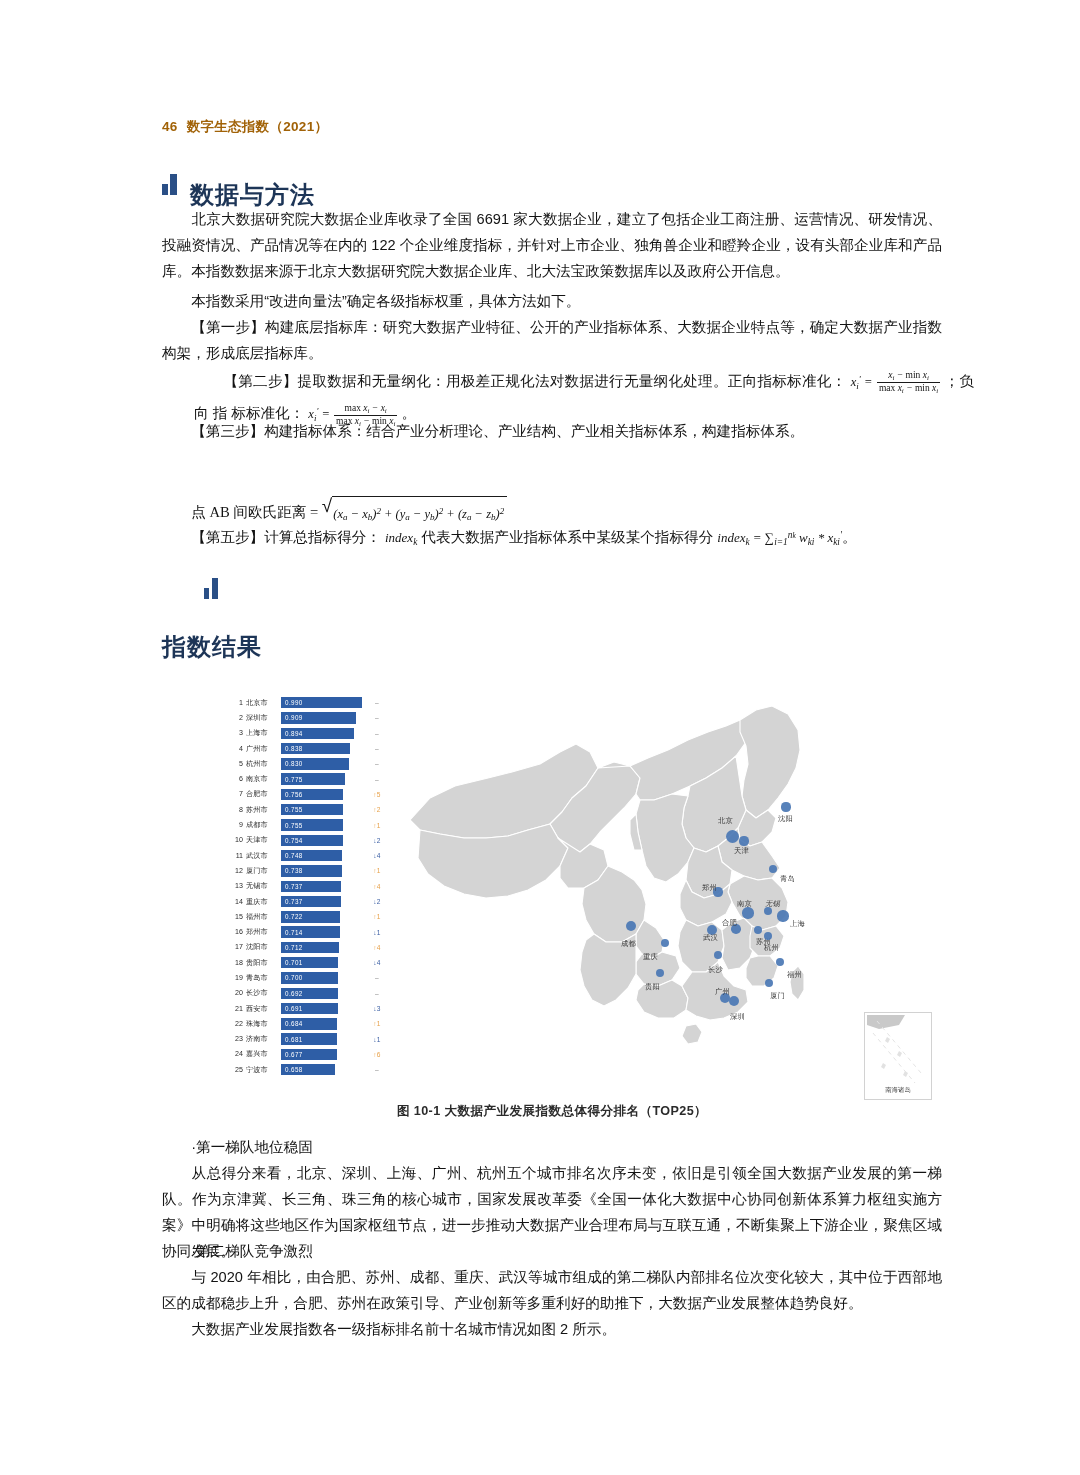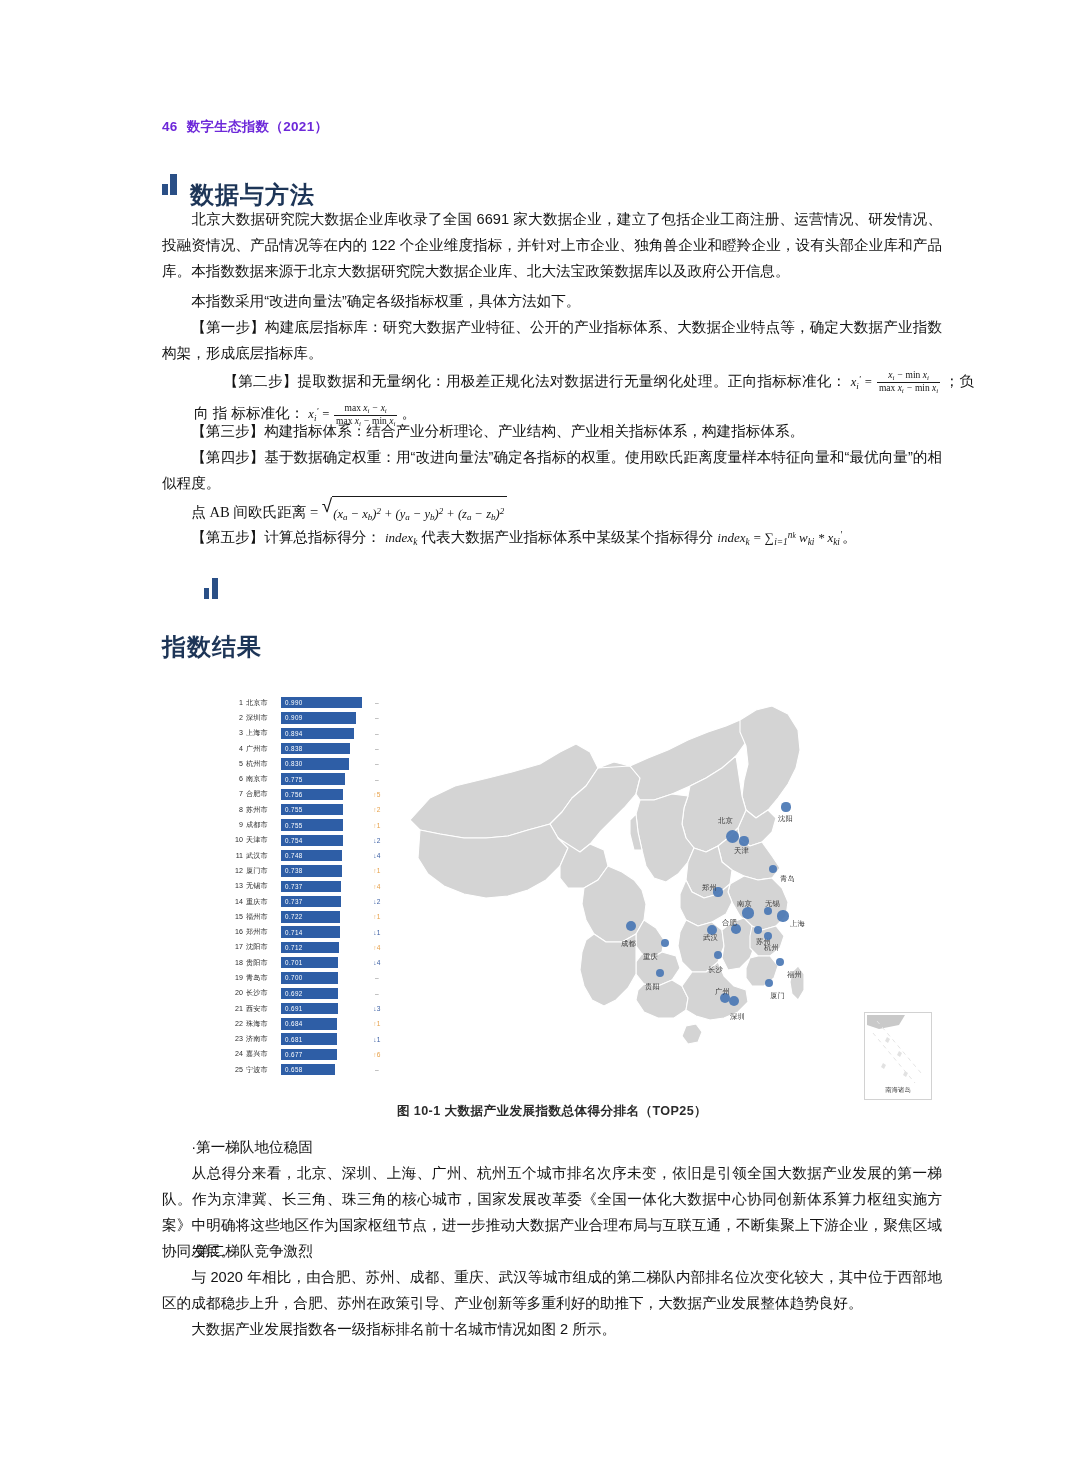--- a/index.html
+++ b/index.html
@@ -17,21 +17,21 @@
     color: #1a1a1a;
   }
 
   
   .runhead {
     position: absolute;
     left: 162px;
     top: 118px;
     font-size: 13.5px;
     font-weight: bold;
-    color: #6d28d9;
+    color: #a16207;
     letter-spacing: 0.3px;
     white-space: nowrap;
   }
   .runhead .pg { margin-right: 9px; }
 
   
   .sec-head {
     position: absolute;
     left: 162px;
     display: flex;
@@ -278,23 +278,20 @@
           <span class="num"><span class="rom">max</span> x<span class="sub">i</span> − x<span class="sub">i</span></span>
           <span class="den"><span class="rom">max</span> x<span class="sub">i</span> − <span class="rom">min</span> x<span class="sub">i</span></span>
         </span>
     </span><span>。</span>
   </div>
 
   <div class="para" style="top:418px;">
     <span class="ind"></span><span>【第三步】构建指标体系：结合产业分析理论、产业结构、产业相关指标体系，构建指标体系。</span>
   </div>
 
-  <div class="para" style="top:444px;">
-    <span class="ind"></span><span>【第四步】基于数据确定权重：用“改进向量法”确定各指标的权重。使用欧氏距离度量样本特征向量和“最优向量”的相似程度。</span>
-  </div>
 
   <div class="para" style="top:496px;">
     <span class="ind"></span><span class="inline-math" style="font-style:normal;font-size:14.6px;">点 AB 间欧氏距离 = </span><span class="sqrt-wrap">
         <span class="sqrt-sym">√</span>
         <span class="sqrt-body inline-math">(x<span class="sub">a</span> − x<span class="sub">b</span>)<span class="sup">2</span> + (y<span class="sub">a</span> − y<span class="sub">b</span>)<span class="sup">2</span> + (z<span class="sub">a</span> − z<span class="sub">b</span>)<span class="sup">2</span></span>
       </span>
   </div>
 
   <div class="para" style="top:522px;">
     <span class="ind"></span><span>【第五步】计算总指标得分：</span>
@@ -629,21 +626,21 @@
         <div class="maplabel" style="left: 334px; top: 156px;">天津</div>
         <div class="mapdot" style="left: 381.4px; top: 112.4px; width: 9.2px; height: 9.2px;"></div>
         <div class="maplabel" style="left: 378px; top: 124px;">沈阳</div>
         <div class="mapdot" style="left: 369px; top: 175px; width: 8px; height: 8px;"></div>
         <div class="maplabel" style="left: 380px; top: 184px;">青岛</div>
         <div class="mapdot" style="left: 313.4px; top: 197.4px; width: 9.2px; height: 9.2px;"></div>
         <div class="maplabel" style="left: 302px; top: 193px;">郑州</div>
         <div class="mapdot" style="left: 342.4px; top: 217.4px; width: 11.2px; height: 11.2px;"></div>
         <div class="maplabel" style="left: 337px; top: 209px;">南京</div>
         <div class="mapdot" style="left: 363.8px; top: 216.8px; width: 8.4px; height: 8.4px;"></div>
-        <div class="maplabel" style="left: 365px; top: 209px;">无锡</div>
+        <div class="maplabel" style="left: 365px; top: 209px; font-style: italic;">无锡</div>
         <div class="mapdot" style="left: 377.4px; top: 220.4px; width: 11.2px; height: 11.2px;"></div>
         <div class="maplabel" style="left: 390px; top: 229px;">上海</div>
         <div class="mapdot" style="left: 331.2px; top: 234.2px; width: 9.6px; height: 9.6px;"></div>
         <div class="maplabel" style="left: 322px; top: 228px;">合肥</div>
         <div class="mapdot" style="left: 353.6px; top: 235.6px; width: 8.8px; height: 8.8px;"></div>
         <div class="maplabel" style="left: 356px; top: 247px;">苏州</div>
         <div class="mapdot" style="left: 363.8px; top: 241.8px; width: 8.4px; height: 8.4px;"></div>
         <div class="maplabel" style="left: 364px; top: 253px;">杭州</div>
         <div class="mapdot" style="left: 226px; top: 231px; width: 10px; height: 10px;"></div>
         <div class="maplabel" style="left: 221px; top: 225px; margin-top: 24px;">成都</div>

